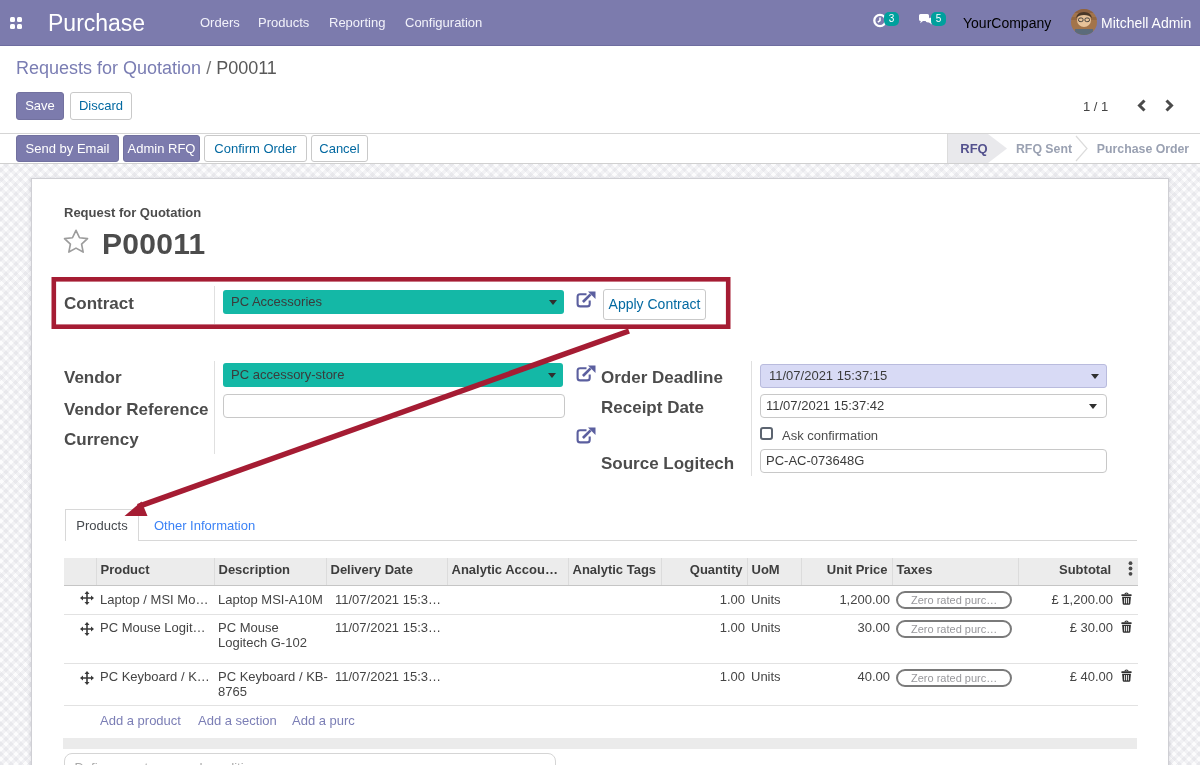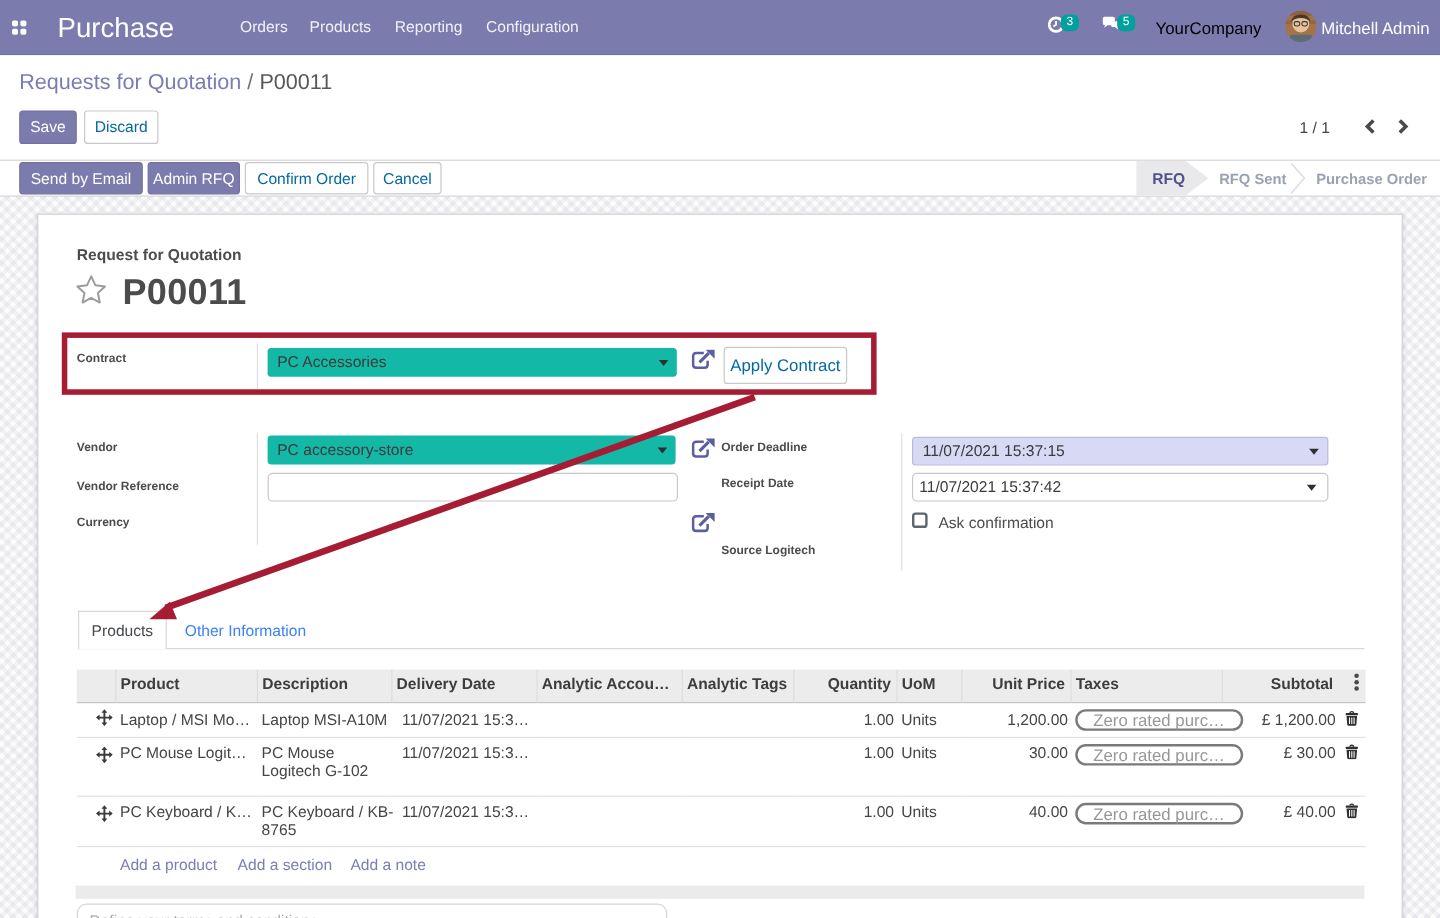--- a/index.html
+++ b/index.html
@@ -17,35 +17,35 @@
 .bc a{color:#7a7db3;text-decoration:none;}
 .btn{display:inline-block;border-radius:3px;font-size:13px;text-align:center;border:1px solid transparent;}
 .btn-p{background:#7c7bad;border-color:#72719f;color:#fff;}
 .btn-w{background:#fff;border-color:#c9c9c9;color:#0369a1;}
 
 #sb{position:absolute;left:0;top:133px;width:1200px;height:31px;background:#fff;border-top:1px solid #d5d5d5;border-bottom:1px solid #d0d0d0;}
 
 #content{position:absolute;left:0;top:164px;width:1200px;height:601px;background-color:#fcfcfd;background-image:repeating-linear-gradient(45deg,rgba(165,165,180,0.12) 0 3.5px,transparent 3.5px 7px),repeating-linear-gradient(-45deg,rgba(165,165,180,0.12) 0 3.5px,transparent 3.5px 7px);}
 #sheet{position:absolute;left:31px;top:14px;width:1138px;height:600px;background:#fff;border:1px solid #cfcfd4;box-shadow:0 1px 4px rgba(40,40,60,0.18);}
 
-.flabel{position:absolute;font-weight:bold;color:#4c4c4c;font-size:10px;}
+.flabel{position:absolute;font-weight:bold;color:#4c4c4c;font-size:17px;}
 .fsel{position:absolute;height:24px;background:#14b8a6;border-radius:3px;line-height:24px;padding-left:8px;font-size:13px;color:#3b3b3b;}
 .fsel .car{position:absolute;right:7px;top:10px;width:0;height:0;border-left:4.5px solid transparent;border-right:4.5px solid transparent;border-top:5px solid #2f2f2f;}
 .finp{position:absolute;height:24px;background:#fff;border:1px solid #c8c8c8;border-radius:4px;line-height:22px;padding-left:5px;font-size:13px;color:#3b3b3b;}
 .vline{position:absolute;width:1px;background:#e0e0e0;}
 
 td,th{font-size:13px;}
 #thead th{background:#ececec;height:27px;font-weight:bold;color:#3d3d3d;padding:0 4px 3px;border-bottom:1px solid #c5c5c5;border-left:1px solid #dcdcdc;}
 #thead th:first-child{border-left:none;}
 .trow td{border-bottom:1px solid #e2e2e2;padding:0 4px;color:#454545;white-space:nowrap;}
 .num{text-align:right;}.trow td.num{padding-right:2px;}.dt{padding-left:9px !important;}
 .vt{vertical-align:top;padding-top:5px !important;}
 .hc{text-align:center;}.hc svg{margin-left:12px;}
 .tc{text-align:center;}
-.pill{display:inline-block;white-space:nowrap;border:2px solid #7a7a7a;border-radius:10px;height:18px;line-height:14px;padding:0 13px;color:#97979b;font-size:14px;vertical-align:middle;}
+.pill{display:inline-block;white-space:nowrap;border:2px solid #7a7a7a;border-radius:10px;height:18px;line-height:14px;padding:0 13px;color:#97979b;font-size:11px;vertical-align:middle;}
 </style></head>
 <body>
 
 <div id="nav">
   <div class="appsicon">
       <span></span>
       <span></span>
       <span></span>
       <span></span>
     </div>
@@ -153,20 +153,21 @@
   </svg>
 
   <div class="flabel" style="left:569px;top:189px;">Order Deadline</div>
   <div class="vline" style="left:719px;top:182px;height:115px;"></div>
   <div class="fsel" style="left:728px;top:185px;width:347px;background:#d8daf5;border:1px solid #b9bbdd;line-height:22px;">11/07/2021 15:37:15<span class="car" style="top:9px;"></span></div>
   <div class="flabel" style="left:569px;top:219px;">Receipt Date</div>
   <div class="finp" style="left:728px;top:215px;width:347px;">11/07/2021 15:37:42<span class="car" style="position:absolute;right:9px;top:9px;width:0;height:0;border-left:4.5px solid transparent;border-right:4.5px solid transparent;border-top:5px solid #2f2f2f;"></span></div>
   <div class="abs" style="left:728px;top:248px;width:13px;height:13px;border:2px solid #5c6470;border-radius:3px;background:#fff;"></div>
   <div class="abs" style="left:750px;top:249px;color:#4c4c4c;">Ask confirmation</div>
   <div class="flabel" style="left:569px;top:275px;">Source Logitech</div>
+  <div class="finp" style="left:728px;top:270px;width:347px;">PC-AC-073648G</div>
 
   <div class="abs" style="left:33px;top:361px;width:1072px;height:0;border-bottom:1px solid #d8d8d8;"></div>
   <div class="abs" style="left:33px;top:330px;width:74px;height:32px;background:#fff;border:1px solid #d8d8d8;border-bottom:none;text-align:center;line-height:32px;color:#45494e;font-size:13px;">Products</div>
   <div class="abs" style="left:122px;top:331px;height:31px;line-height:31px;color:#3b82f6;font-size:13px;">Other Information</div>
 
   <table class="abs" id="tbl" style="left:32px;top:379px;width:1074px;border-collapse:collapse;table-layout:fixed;">
     <colgroup>
       <col style="width:32px">
           <col style="width:118px">
           <col style="width:112px">
@@ -260,21 +261,21 @@
                 <rect x="0.4" y="2.2" width="10.2" height="1.9" rx="0.5" fill="#2f2f2f"></rect>
                 <path d="M1.1 4.7 H9.9 L9.3 11.7 Q9.2 12.8 8.1 12.8 H2.9 Q1.8 12.8 1.7 11.7 Z" fill="#2f2f2f"></path>
                 <path d="M3.6 6 V11.4 M5.5 6 V11.4 M7.4 6 V11.4" stroke="#fff" stroke-width="0.9" fill="none"></path>
               </svg></td>
     </tr>
   </tbody>
       </table>
 
   <div class="abs" style="left:68px;top:534px;color:#7b7eb5;">Add a product</div>
   <div class="abs" style="left:166px;top:534px;color:#7b7eb5;">Add a section</div>
-  <div class="abs" style="left:260px;top:534px;color:#7b7eb5;">Add a note</div>
+  <div class="abs" style="left:260px;top:534px;color:#7b7eb5;">Add a purc</div>
 
   <div class="abs" style="left:31px;top:559px;width:1074px;height:11px;background:#ebebeb;"></div>
 
   <div class="abs" style="left:31.5px;top:574px;width:492px;height:40px;border:1px solid #d5d5d5;border-radius:8px;color:#a9a9a9;padding:6px 10px 0;">Define your terms and conditions ...</div>
 </div>
 </div>
 
 <svg class="abs" style="left:0;top:0;pointer-events:none;" width="1200" height="765" viewBox="0 0 1200 765">
   <rect x="53.8" y="279.3" width="674.4" height="47.4" fill="none" stroke="#a51c33" stroke-width="4.6"></rect>
   <line x1="629" y1="331" x2="138" y2="506.6" stroke="#a51c33" stroke-width="5.5"></line>

